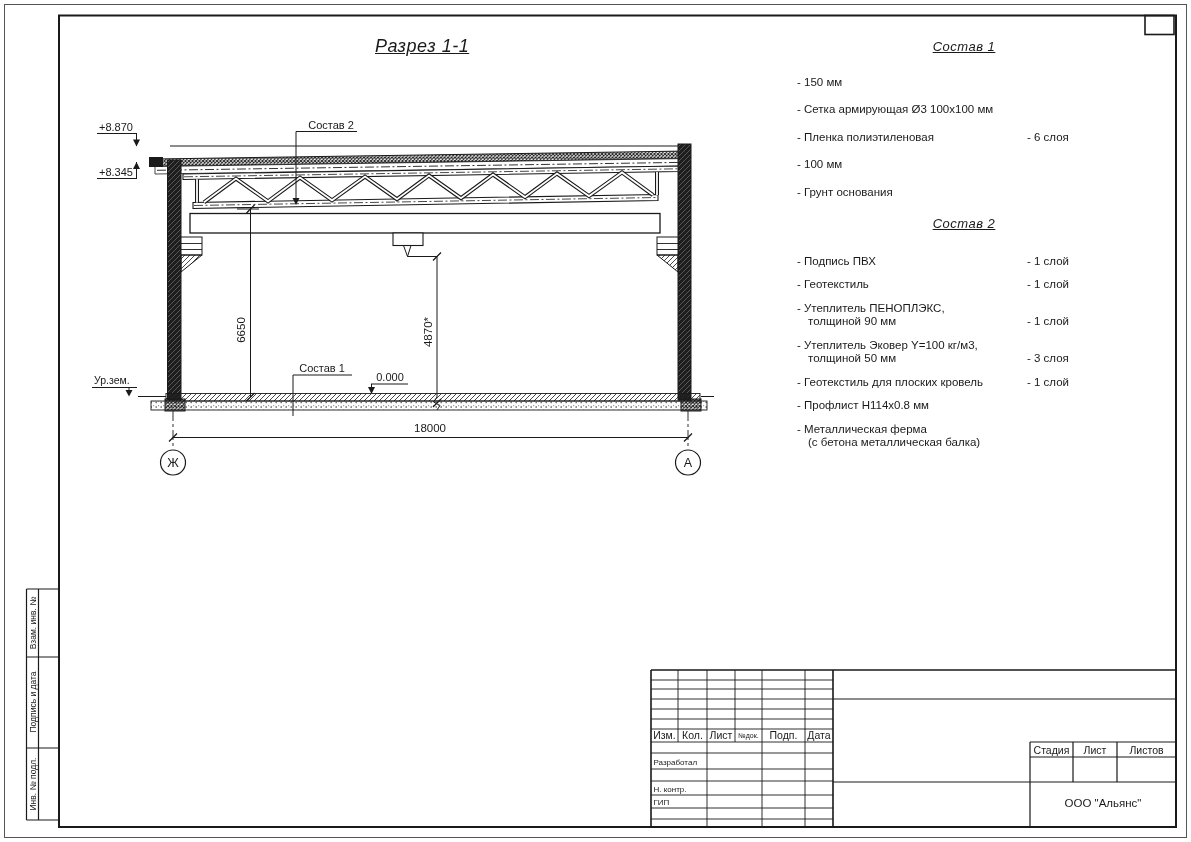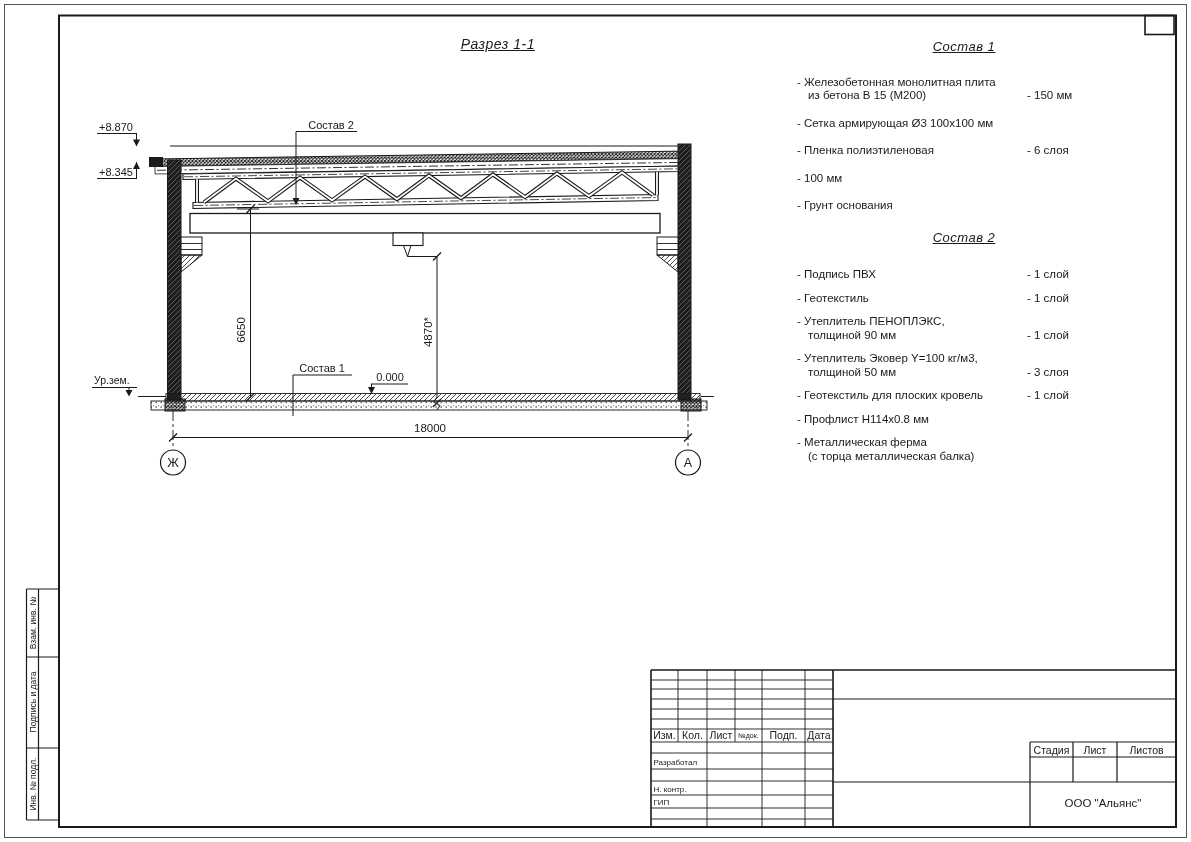--- a/index.html
+++ b/index.html
@@ -1,20 +1,20 @@
 <!DOCTYPE html>
 <html><head>
 <meta charset="utf-8">
 <style>
   html,body{margin:0;padding:0;background:#e8e8e8;}
   .page{position:relative;width:1191px;height:842px;background:#fff;overflow:hidden;
         font-family:"Liberation Sans",sans-serif;color:#1a1a1a;}
   svg text{font-family:"Liberation Sans",sans-serif;fill:#1a1a1a;}
-  .sec-title{position:absolute;left:375px;top:36px;width:160px;text-align:right;
-             font-style:italic;font-size:14px;text-decoration:underline;letter-spacing:.5px;}
+  .sec-title{position:absolute;left:375px;top:36px;width:160px;text-align:left;
+             font-style:italic;font-size:18px;text-decoration:underline;letter-spacing:.5px;}
   .comp-panel{position:absolute;left:797px;top:40px;width:292px;
               font-size:11.5px;line-height:13.5px;}
   .comp-head{text-align:center;padding-left:42px;font-style:italic;font-size:13px;
              margin:0 0 22px 0;}
   .comp-head span{text-decoration:underline;letter-spacing:.5px;}
   .comp-head.second{margin-top:18px;margin-bottom:24px;}
   .comp-item{display:flex;margin-bottom:14px;}
   .comp2 .comp-item{margin-bottom:10px;}
   .iname{flex:1;white-space:pre-line;padding-left:11px;text-indent:-11px;}
   .ival{flex:none;width:62px;align-self:flex-end;}
@@ -202,22 +202,20 @@
 
 <div class="sec-title">Разрез 1-1</div>
 
 
 <div class="comp-panel">
   <div class="comp-head">
     <span>Состав 1</span>
   </div>
   <div id="comp1-items" class="comp1">
         <div class="comp-item">
-          <span class="iname">- Железобетонная монолитная плита
-из бетона В 15 (М200)</span>
           <span class="ival">- 150 мм</span>
         </div>
         <div class="comp-item">
           <span class="iname">- Сетка армирующая Ø3 100х100 мм</span>
           <span class="ival"></span>
         </div>
         <div class="comp-item">
           <span class="iname">- Пленка полиэтиленовая</span>
           <span class="ival">- 6 слоя</span>
         </div>
@@ -255,19 +253,19 @@
         <div class="comp-item">
           <span class="iname">- Геотекстиль для плоских кровель</span>
           <span class="ival">- 1 слой</span>
         </div>
         <div class="comp-item">
           <span class="iname">- Профлист Н114х0.8 мм</span>
           <span class="ival"></span>
         </div>
         <div class="comp-item">
           <span class="iname">- Металлическая ферма
-(с торца металлическая балка)</span>
+(с бетона металлическая балка)</span>
           <span class="ival"></span>
         </div>
       </div>
 </div>
 
 </div>
 
 </body></html>

